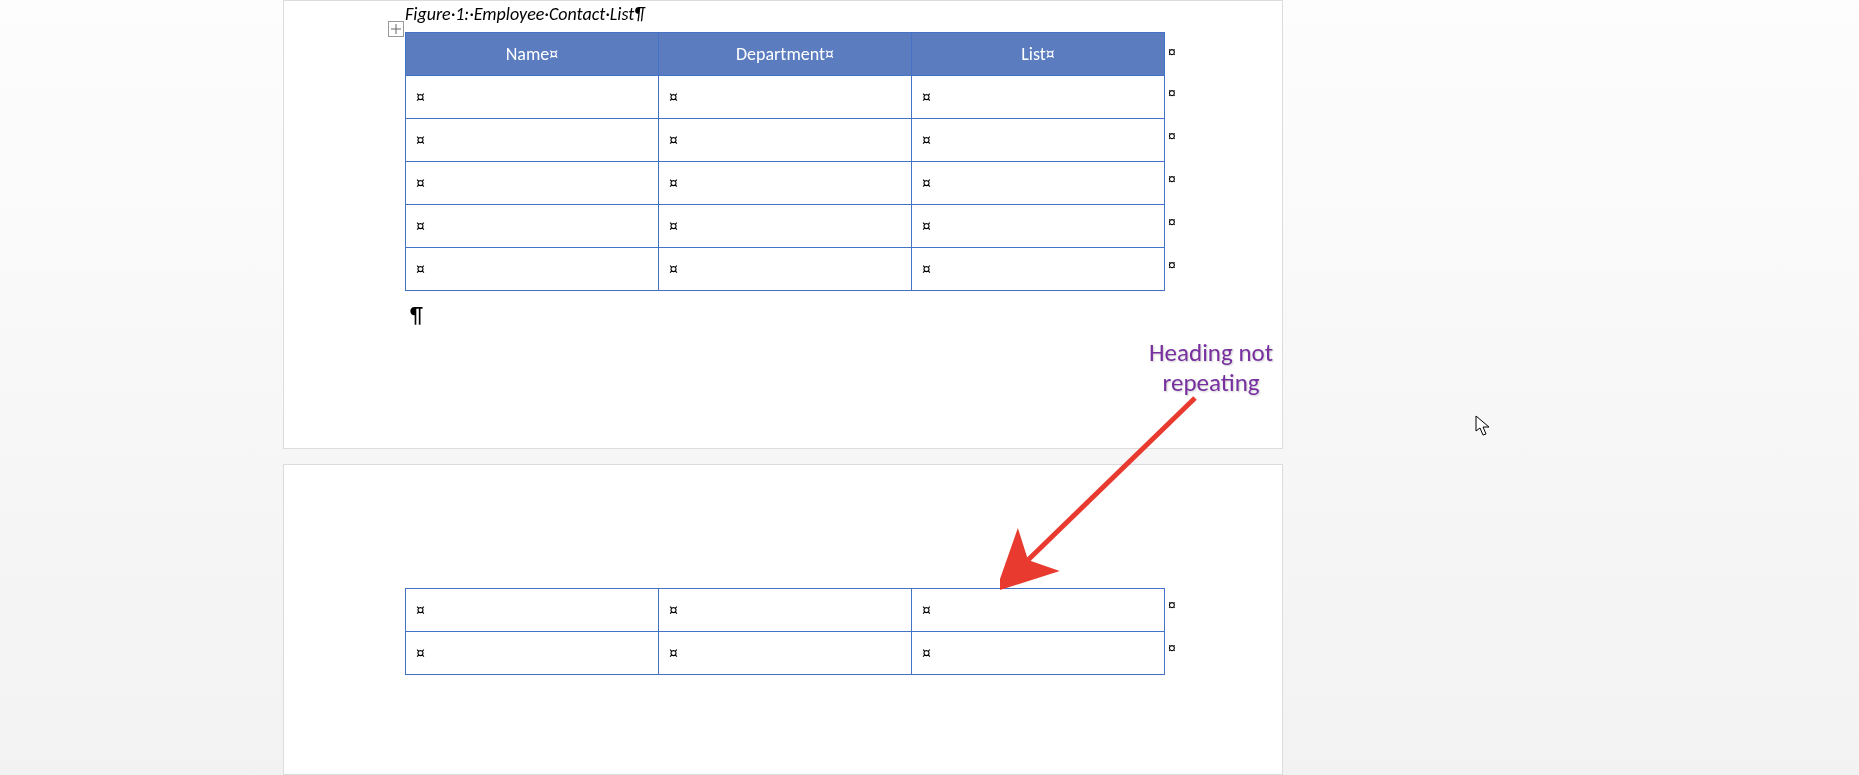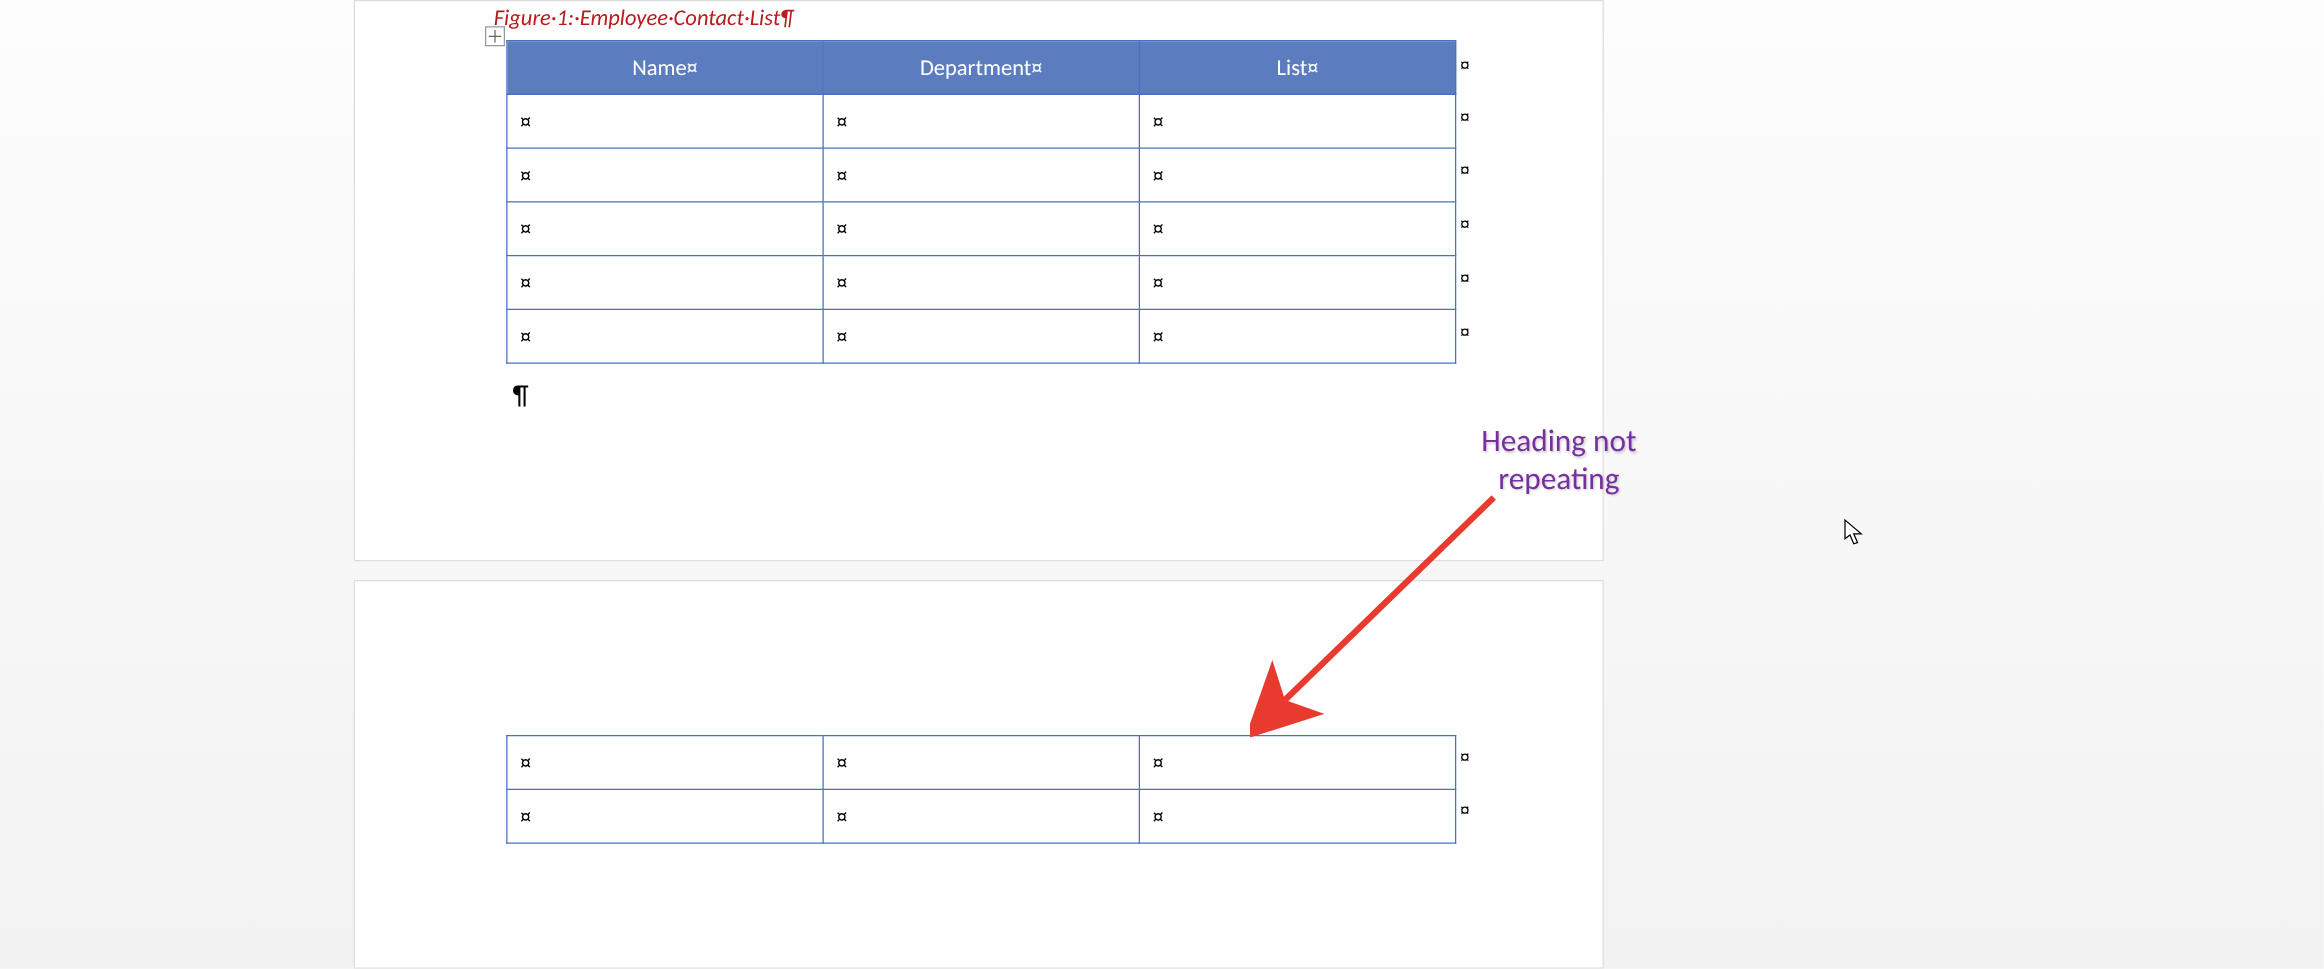--- a/index.html
+++ b/index.html
@@ -24,24 +24,24 @@
     top: 0;
     height: 449px;
   }
   .page2 {
     left: 283px;
     top: 464px;
     height: 311px;
   }
   .caption {
     position: absolute;
-    left: 395px;
+    left: 405px;
     top: 3px;
     font-style: italic;
-    color: #b91c1c;
+    color: #000000;
     font-size: 18px;
   }
   .anchor-icon {
     position: absolute;
     left: 388px;
     top: 21px;
     width: 16px;
     height: 16px;
     border: 1px solid #999;
     background: #fff;
@@ -87,21 +87,21 @@
     font-family: Arial, sans-serif;
   }
   .para-mark {
     position: absolute;
     left: 410px;
     font-size: 22px;
     color: #000;
   }
   .annotation {
     position: absolute;
-    left: 1185px;
+    left: 1149px;
     top: 338px;
     color: #7830a0;
     font-size: 25px;
     text-align: center;
     line-height: 1.2;
     text-shadow: 1px 1px 2px rgba(0,0,0,0.2);
     font-family: Calibri, Arial, sans-serif;
   }
   .arrow {
     position: absolute;

